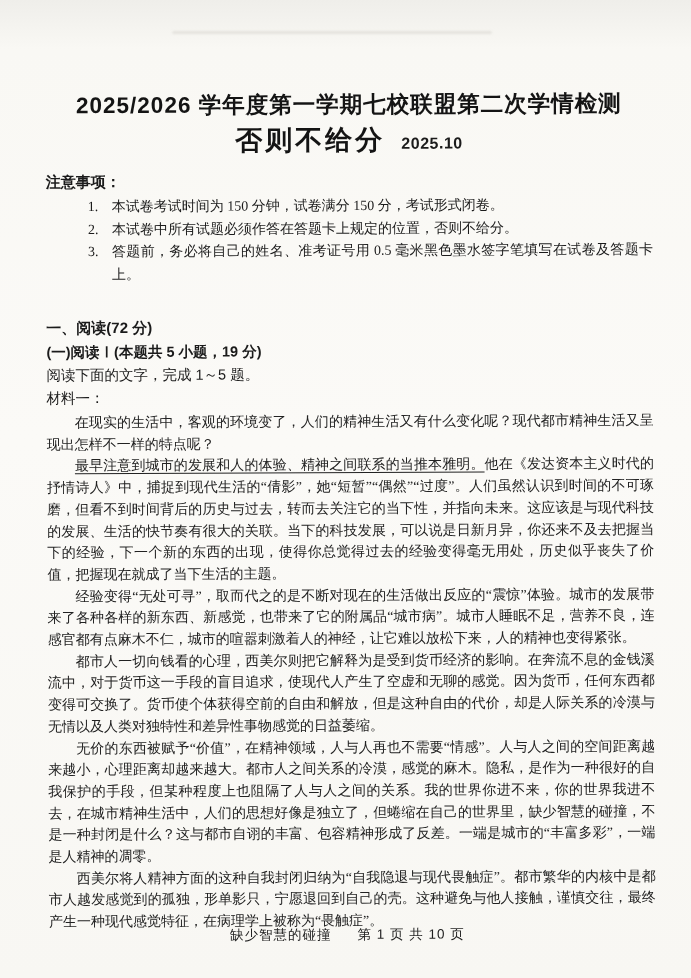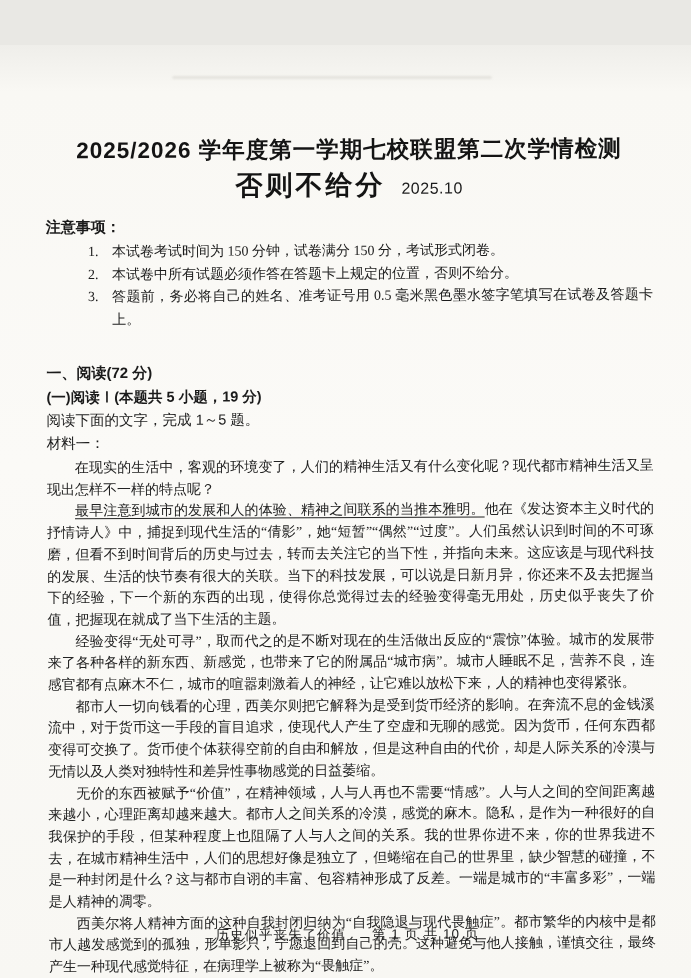--- a/index.html
+++ b/index.html
@@ -7,21 +7,20 @@
     width:691px;height:978px;
     background:#e9e8e4;
     overflow:hidden;
     position:relative;
     font-family:"Liberation Sans", sans-serif;
     -webkit-font-smoothing:antialiased;
   }
   .paper{
     position:absolute;inset:0;
     background:linear-gradient(180deg,#efeeea 0%,#f9f8f4 5%,#fbfaf7 45%,#f8f7f3 100%);
-    margin-top:45px;
   }
   .smudge{
     position:absolute;top:31px;left:172px;width:320px;height:3px;
     background:#d9d7d1;opacity:.6;filter:blur(1.2px);border-radius:2px;
   }
   .page{
     position:absolute;inset:0;
     padding:0 37px 0 47px;
     box-sizing:border-box;
     color:#1b1b1b;
@@ -43,21 +42,21 @@
     white-space:nowrap;
   }
   .subtitle{
     font-size:27px;
     font-weight:700;
     letter-spacing:3px;
     color:#141414;
   }
   .date{
     font-size:16px;
-    font-weight:400;
+    font-weight:700;
     margin-left:16px;
     letter-spacing:0.5px;
   }
   .notice-head{
     margin-top:9px;
     font-size:15px;
     font-weight:700;
     line-height:22px;
   }
   .notice-list{margin-top:3px;}
@@ -146,17 +145,17 @@
     <div class="passage">
       <p>在现实的生活中，客观的环境变了，人们的精神生活又有什么变化呢？现代都市精神生活又呈现出怎样不一样的特点呢？</p>
       <p><span class="u">最早注意到城市的发展和人的体验、精神之间联系的当推本雅明。</span><span>他在《发达资本主义时代的抒情诗人》中，捕捉到现代生活的“倩影”，她“短暂”“偶然”“过度”。人们虽然认识到时间的不可琢磨，但看不到时间背后的历史与过去，转而去关注它的当下性，并指向未来。这应该是与现代科技的发展、生活的快节奏有很大的关联。当下的科技发展，可以说是日新月异，你还来不及去把握当下的经验，下一个新的东西的出现，使得你总觉得过去的经验变得毫无用处，历史似乎丧失了价值，把握现在就成了当下生活的主题。</span></p>
       <p>经验变得“无处可寻”，取而代之的是不断对现在的生活做出反应的“震惊”体验。城市的发展带来了各种各样的新东西、新感觉，也带来了它的附属品“城市病”。城市人睡眠不足，营养不良，连感官都有点麻木不仁，城市的喧嚣刺激着人的神经，让它难以放松下来，人的精神也变得紧张。</p>
       <p>都市人一切向钱看的心理，西美尔则把它解释为是受到货币经济的影响。在奔流不息的金钱溪流中，对于货币这一手段的盲目追求，使现代人产生了空虚和无聊的感觉。因为货币，任何东西都变得可交换了。货币使个体获得空前的自由和解放，但是这种自由的代价，却是人际关系的冷漠与无情以及人类对独特性和差异性事物感觉的日益萎缩。</p>
       <p>无价的东西被赋予“价值”，在精神领域，人与人再也不需要“情感”。人与人之间的空间距离越来越小，心理距离却越来越大。都市人之间关系的冷漠，感觉的麻木。隐私，是作为一种很好的自我保护的手段，但某种程度上也阻隔了人与人之间的关系。我的世界你进不来，你的世界我进不去，在城市精神生活中，人们的思想好像是独立了，但蜷缩在自己的世界里，缺少智慧的碰撞，不是一种封闭是什么？这与都市自诩的丰富、包容精神形成了反差。一端是城市的“丰富多彩”，一端是人精神的凋零。</p>
       <p>西美尔将人精神方面的这种自我封闭归纳为“自我隐退与现代畏触症”。都市繁华的内核中是都市人越发感觉到的孤独，形单影只，宁愿退回到自己的壳。这种避免与他人接触，谨慎交往，最终产生一种现代感觉特征，在病理学上被称为“畏触症”。</p>
     </div>
 
     <div class="footer">
-      <span>历史似乎丧失了价值</span><span class="gap"></span><span>第 1 页 共 10 页</span>
+      <span>缺少智慧的碰撞</span><span class="gap"></span><span>第 1 页 共 10 页</span>
     </div>
 
   </div>
 </div>
 
 </body></html>

